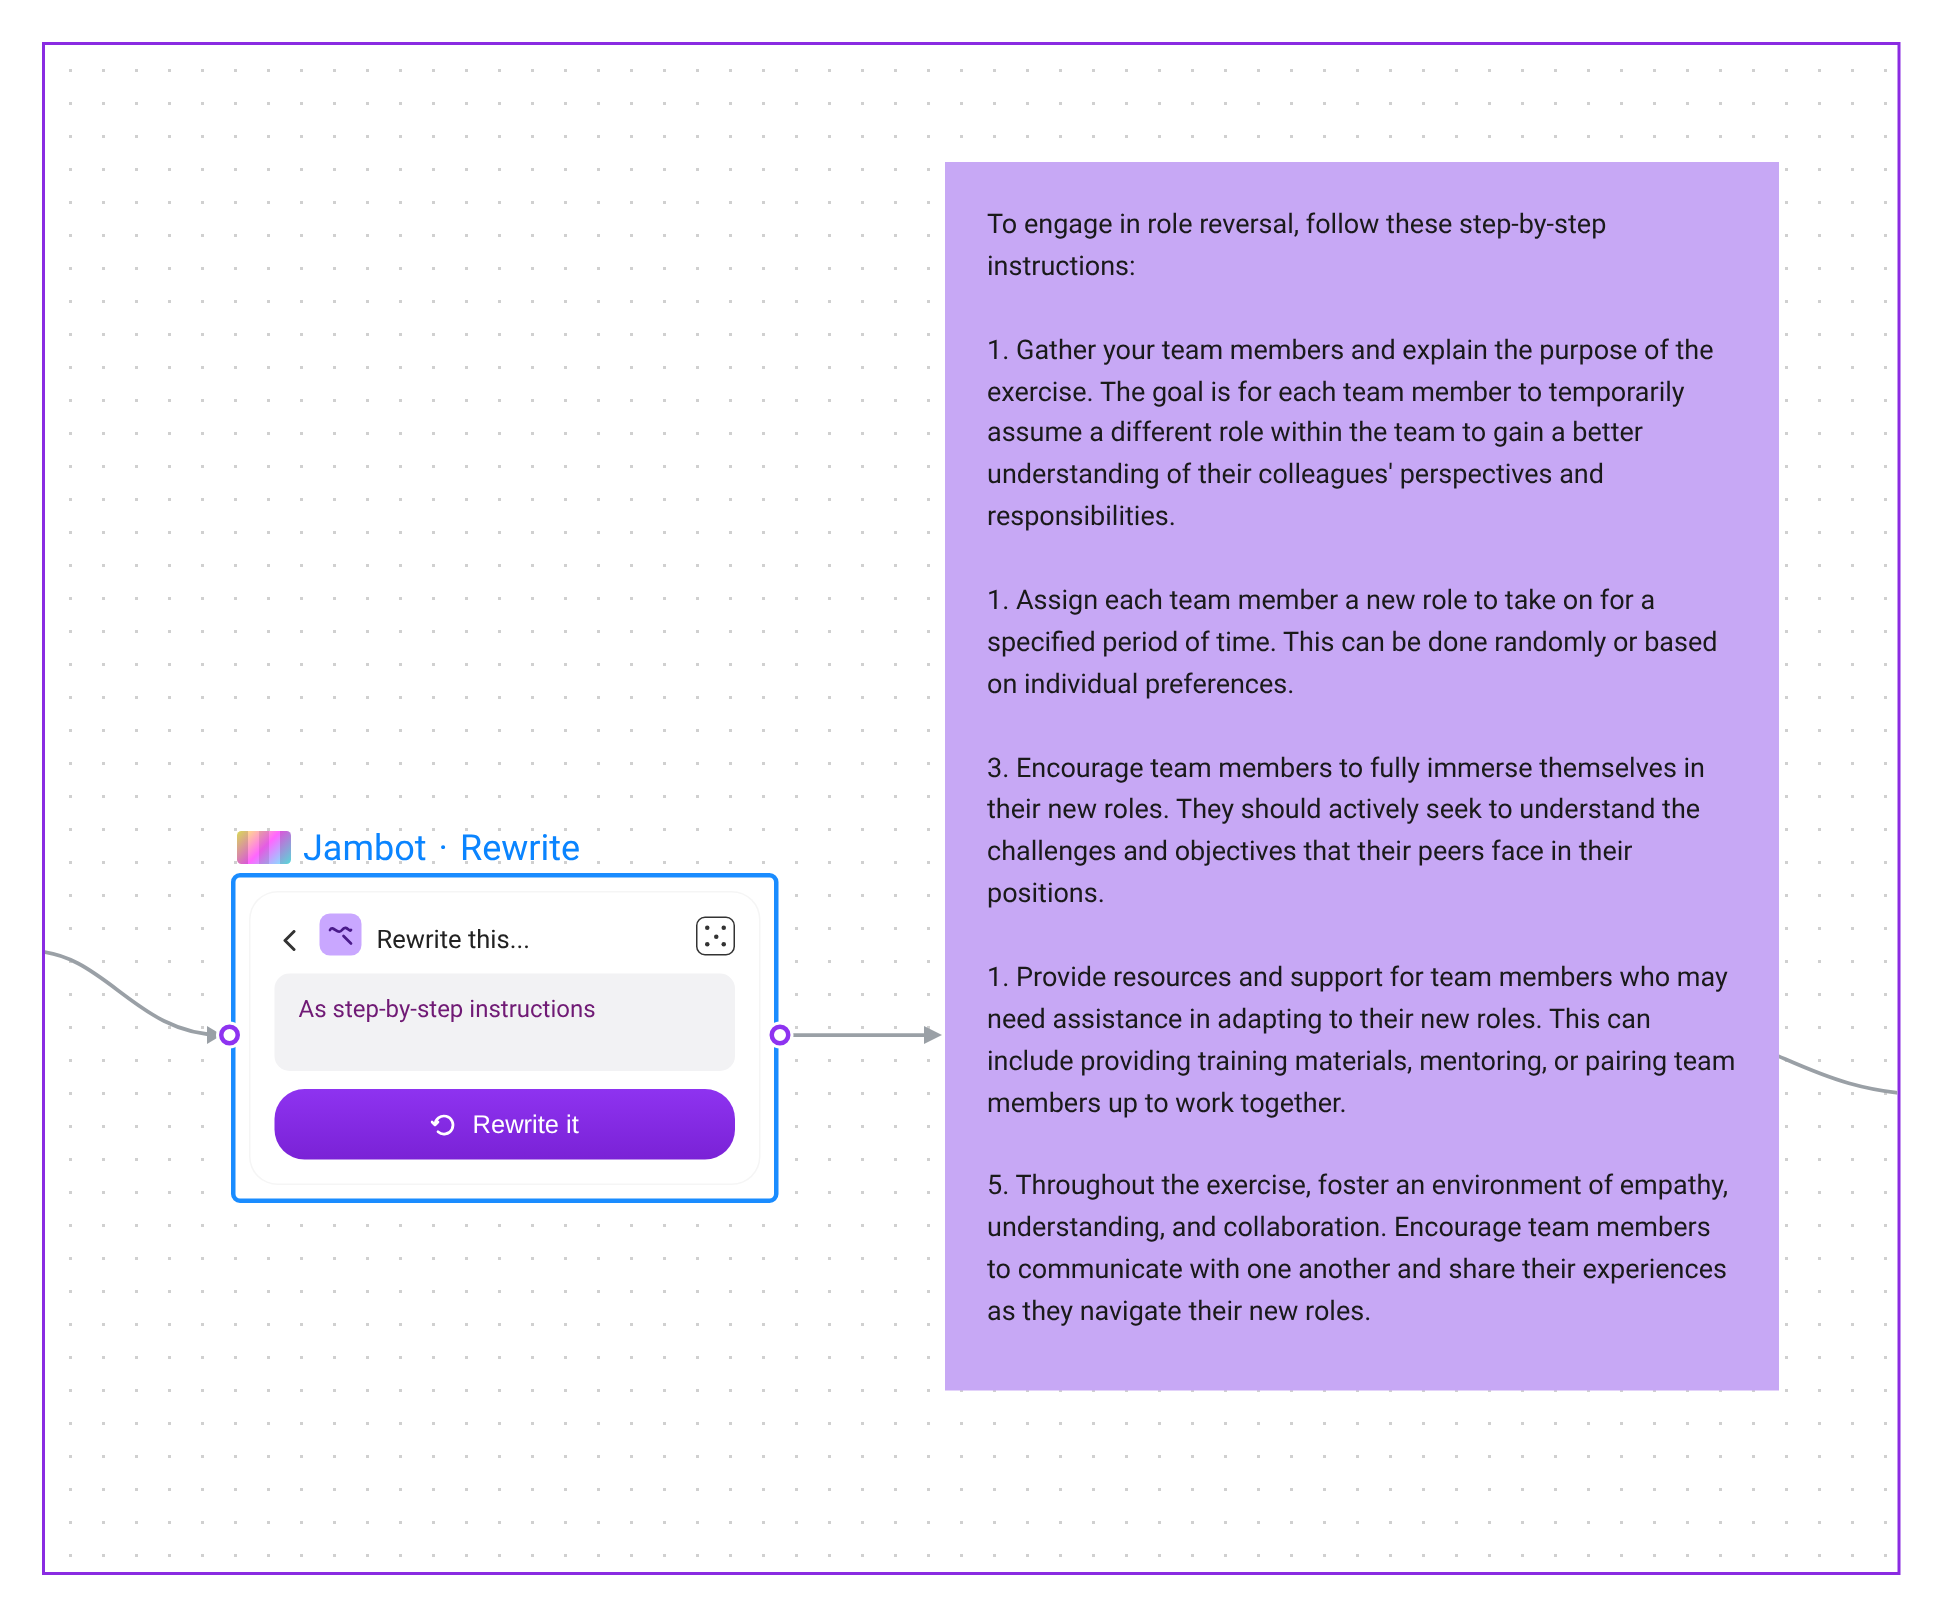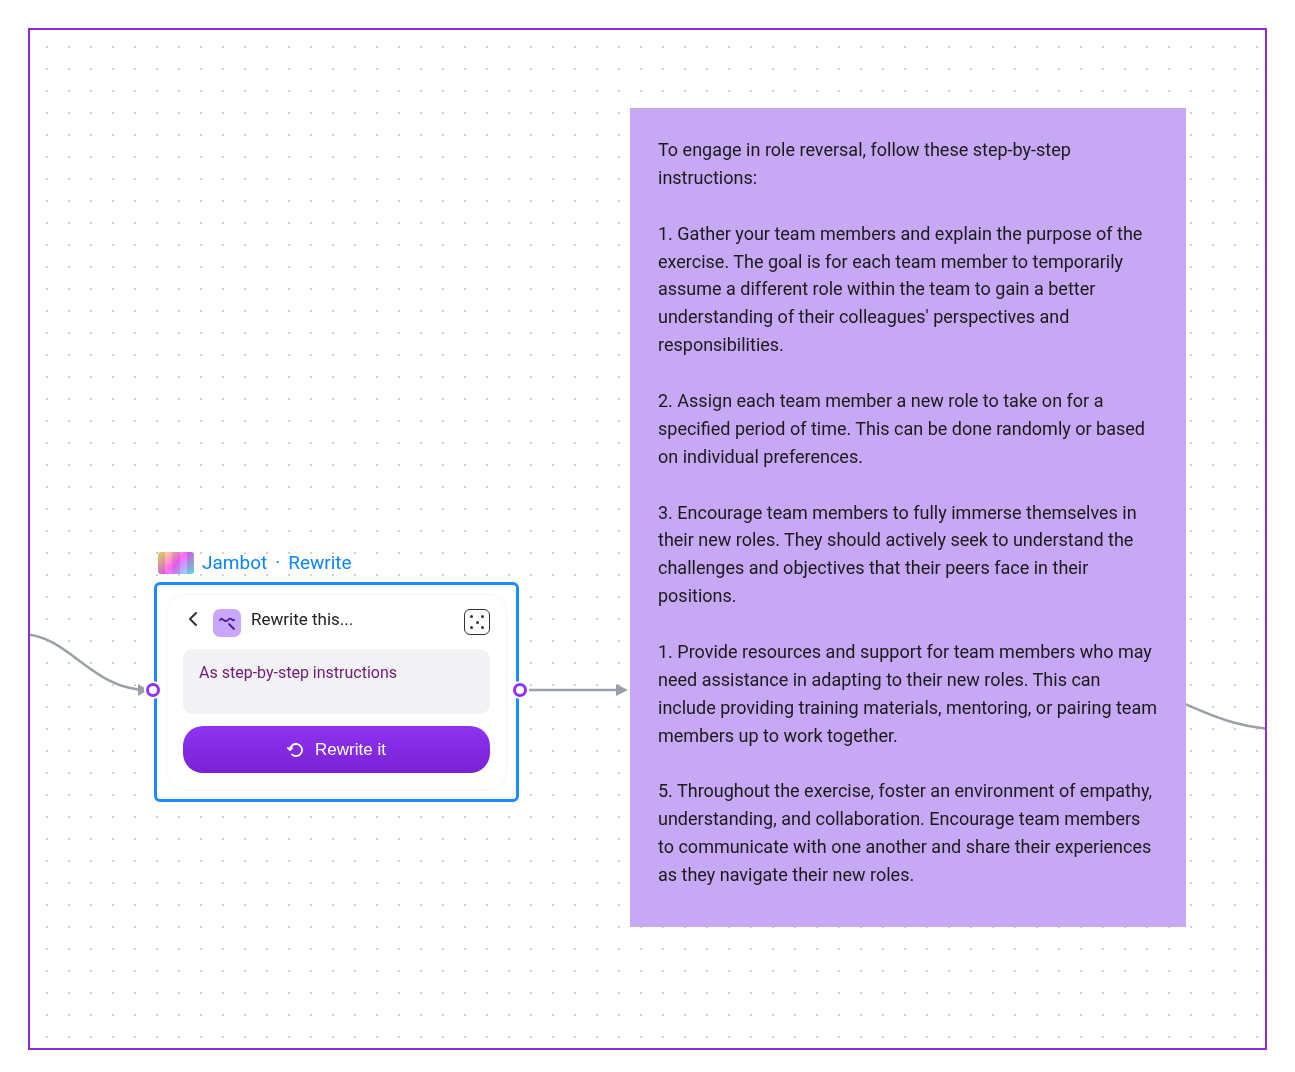--- a/index.html
+++ b/index.html
@@ -27,21 +27,21 @@
   }
 
   
   .widget-header {
     position: absolute;
     left: 128px;
     top: 521px;
     display: flex;
     align-items: center;
     gap: 8px;
-    font-size: 19px;
+    font-size: 24px;
     color: #0a84ff;
   }
   .widget-logo {
     width: 36px;
     height: 22px;
     background: linear-gradient(135deg,#ff6, #f6f, #6ff);
     border-radius: 3px;
     position: relative;
     overflow: hidden;
   }
@@ -72,21 +72,21 @@
     border-radius: 18px;
     padding: 14px 16px 16px 16px;
     box-shadow: 0 0 0 1px rgba(0,0,0,0.04);
     display: flex;
     flex-direction: column;
     gap: 12px;
   }
 
   .widget-top-row {
     display: flex;
-    align-items: flex-start;
+    align-items: flex-end;
     gap: 10px;
   }
   .back-chevron {
     width: 20px; height: 20px;
     display:flex; align-items:center; justify-content:center;
     cursor:pointer;
     color:#333;
   }
   .rewrite-icon {
     width: 28px; height: 28px;
@@ -238,19 +238,19 @@
       </button>
     </div>
   </div>
 
   <div class="port port-left"></div>
   <div class="port port-right"></div>
 
   <div class="sticky">
     <p>To engage in role reversal, follow these step-by-step instructions:</p>
     <p>1. Gather your team members and explain the purpose of the exercise. The goal is for each team member to temporarily assume a different role within the team to gain a better understanding of their colleagues' perspectives and responsibilities.</p>
-    <p>2. Assign each team member a new role to take on for a specified period of time. This can be done randomly or based on individual preferences.</p>
+    <p>1. Assign each team member a new role to take on for a specified period of time. This can be done randomly or based on individual preferences.</p>
     <p>3. Encourage team members to fully immerse themselves in their new roles. They should actively seek to understand the challenges and objectives that their peers face in their positions.</p>
     <p>1. Provide resources and support for team members who may need assistance in adapting to their new roles. This can include providing training materials, mentoring, or pairing team members up to work together.</p>
     <p>5. Throughout the exercise, foster an environment of empathy, understanding, and collaboration. Encourage team members to communicate with one another and share their experiences as they navigate their new roles.</p>
   </div>
 
 </div>
 
 </body></html>

